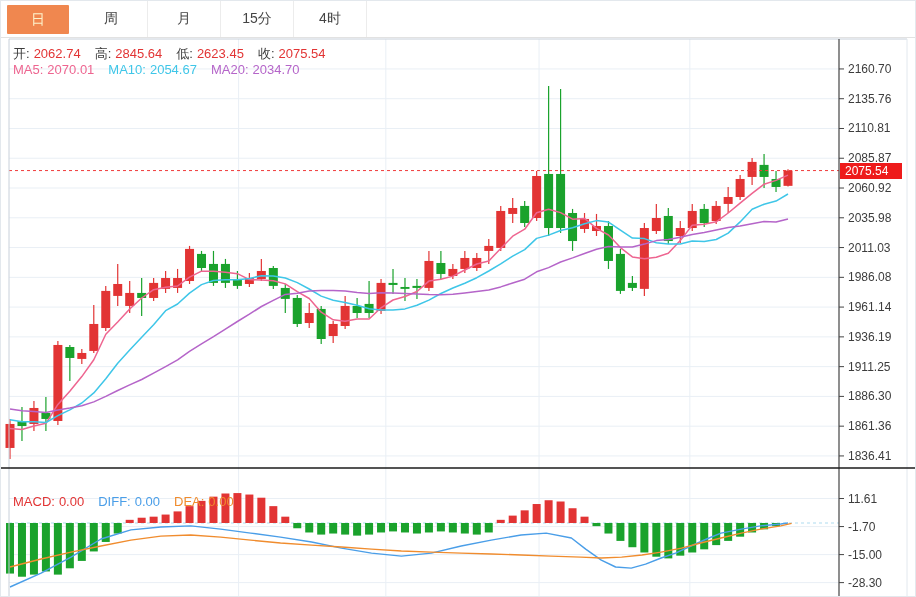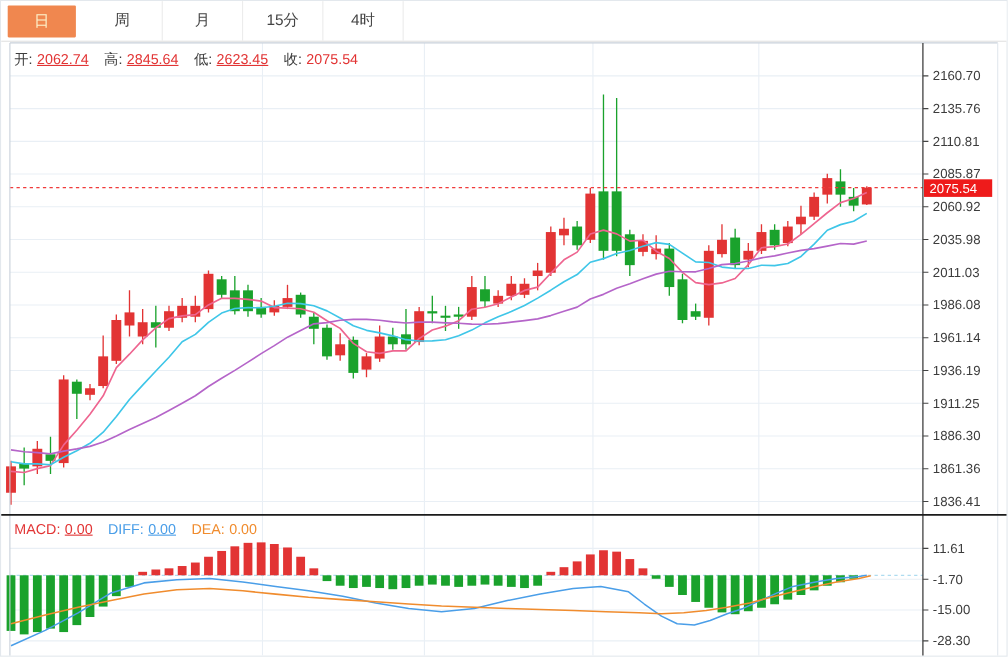--- a/index.html
+++ b/index.html
@@ -20,28 +20,28 @@
     font-size:14px;color:#444;border-right:1px solid #ececec;cursor:pointer;
     box-sizing:border-box;
   }
   .tab.active{
     width:62px;margin:4px 6px 3px 6px;background:#f0874f;color:#fdf3cc;
     border:none;border-radius:1px;
   }
   
   .row{position:absolute;z-index:4;font-size:13px;white-space:nowrap;}
   .row span{margin-right:4px;}
-  .row .gap{margin-right:14px;text-decoration:underline;}
+  .row .gap{margin-right:14px;}
   .ohlc{left:12px;top:44px;color:#3d3d3d;}
   .red{color:#e23434;}
   .marow{left:12px;top:61px;}
   .ma5{color:#ee6590;}
   .ma10{color:#3fc6e8;}
   .ma20{color:#b565c9;}
-  .macdrow{left:12px;top:472px;}
+  .macdrow{left:12px;top:493px;}
   .diffc{color:#4a9ee8;}
   .deac{color:#f08c2e;}
   
   .price-tag{
     position:absolute;left:839px;top:162px;width:62px;height:16px;z-index:6;
     background:#ee1b1b;color:#fff;font-size:12px;line-height:16px;padding-left:5px;
     box-sizing:border-box;
   }
 </style>
 </head>
@@ -334,19 +334,22 @@
       <div class="tab">周</div>
       <div class="tab">月</div>
       <div class="tab">15分</div>
       <div class="tab">4时</div>
     </div>
 
   <div class="row ohlc">
     <span>开:</span><span class="red gap">2062.74</span><span>高:</span><span class="red gap">2845.64</span><span>低:</span><span class="red gap">2623.45</span><span>收:</span><span class="red">2075.54</span>
   </div>
 
+  <div class="row marow">
+    <span class="ma5">MA5:</span><span class="ma5 gap">2070.01</span><span class="ma10">MA10:</span><span class="ma10 gap">2054.67</span><span class="ma20">MA20:</span><span class="ma20">2034.70</span>
+  </div>
 
   <div class="row macdrow">
     <span class="red">MACD:</span><span class="red gap">0.00</span><span class="diffc">DIFF:</span><span class="diffc gap">0.00</span><span class="deac">DEA:</span><span class="deac">0.00</span>
   </div>
 
   <div class="price-tag">2075.54</div>
 </div>
 
 </body></html>

